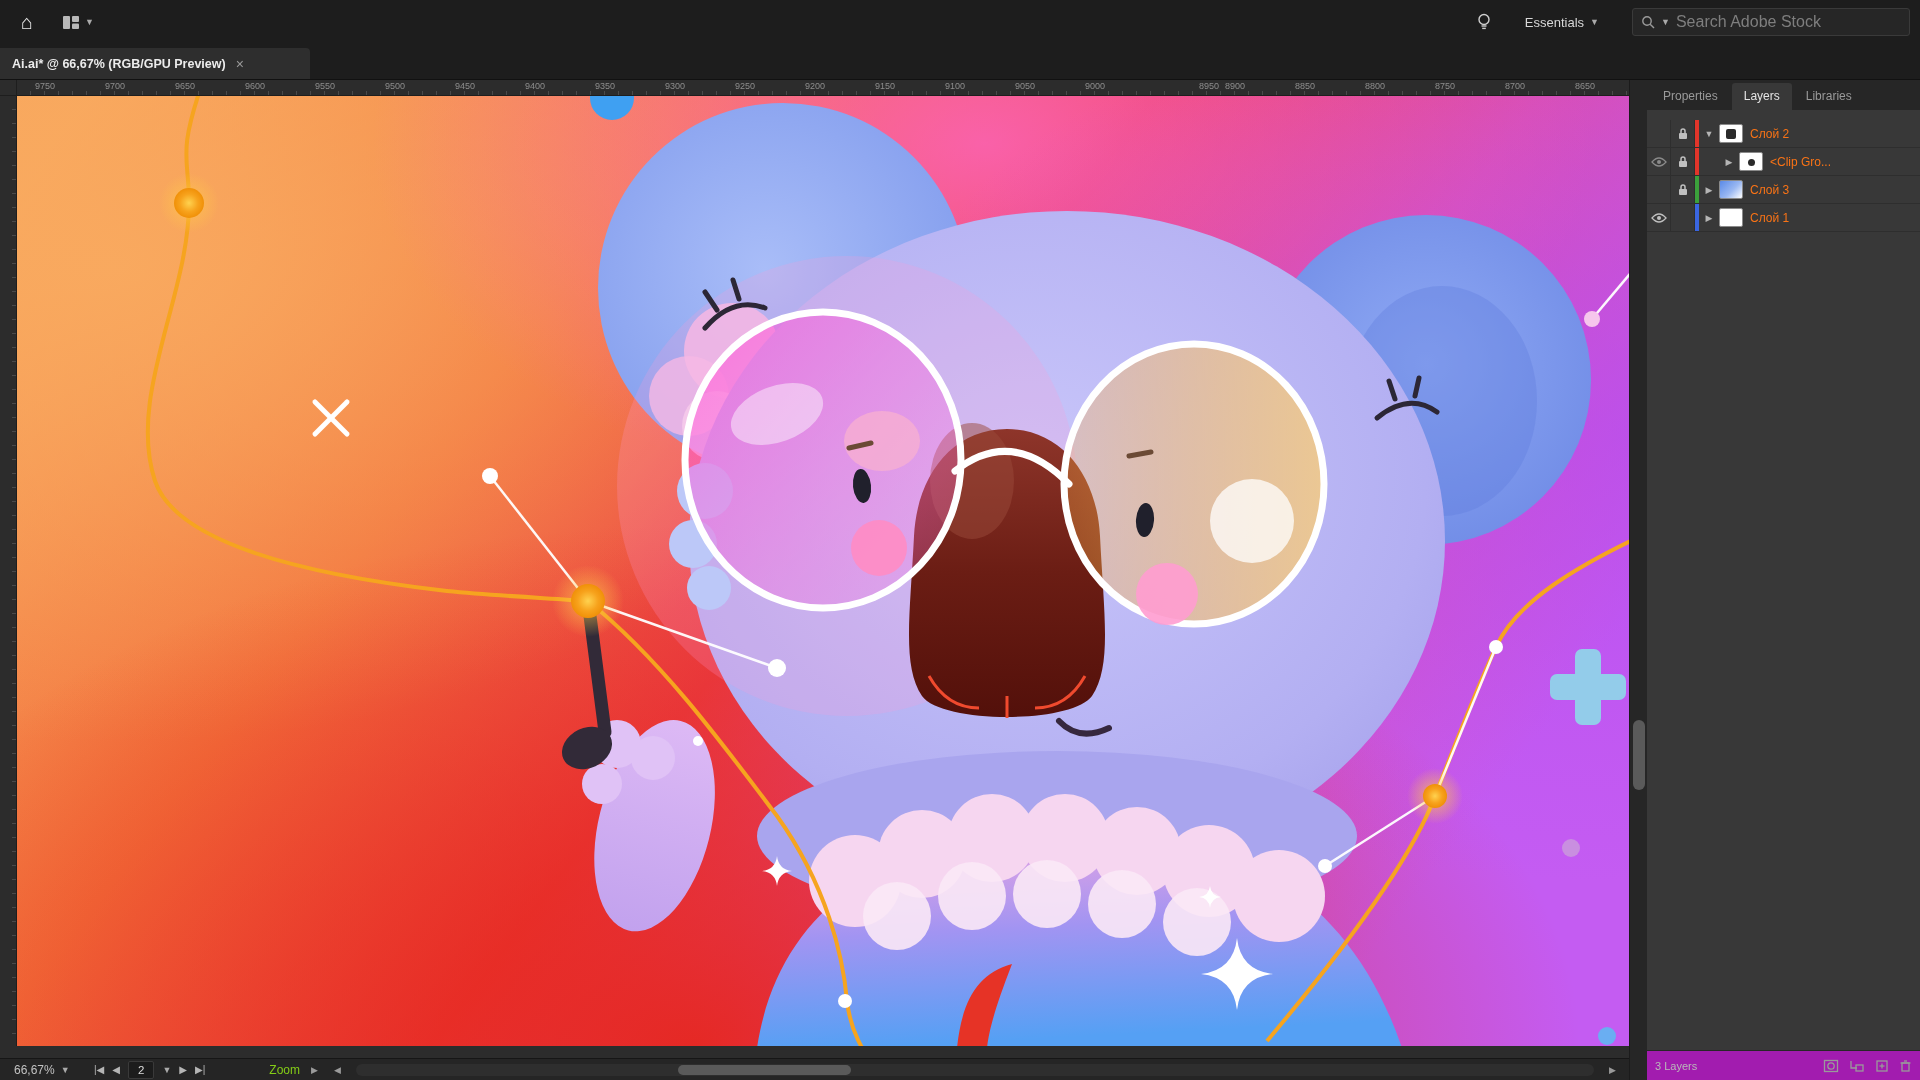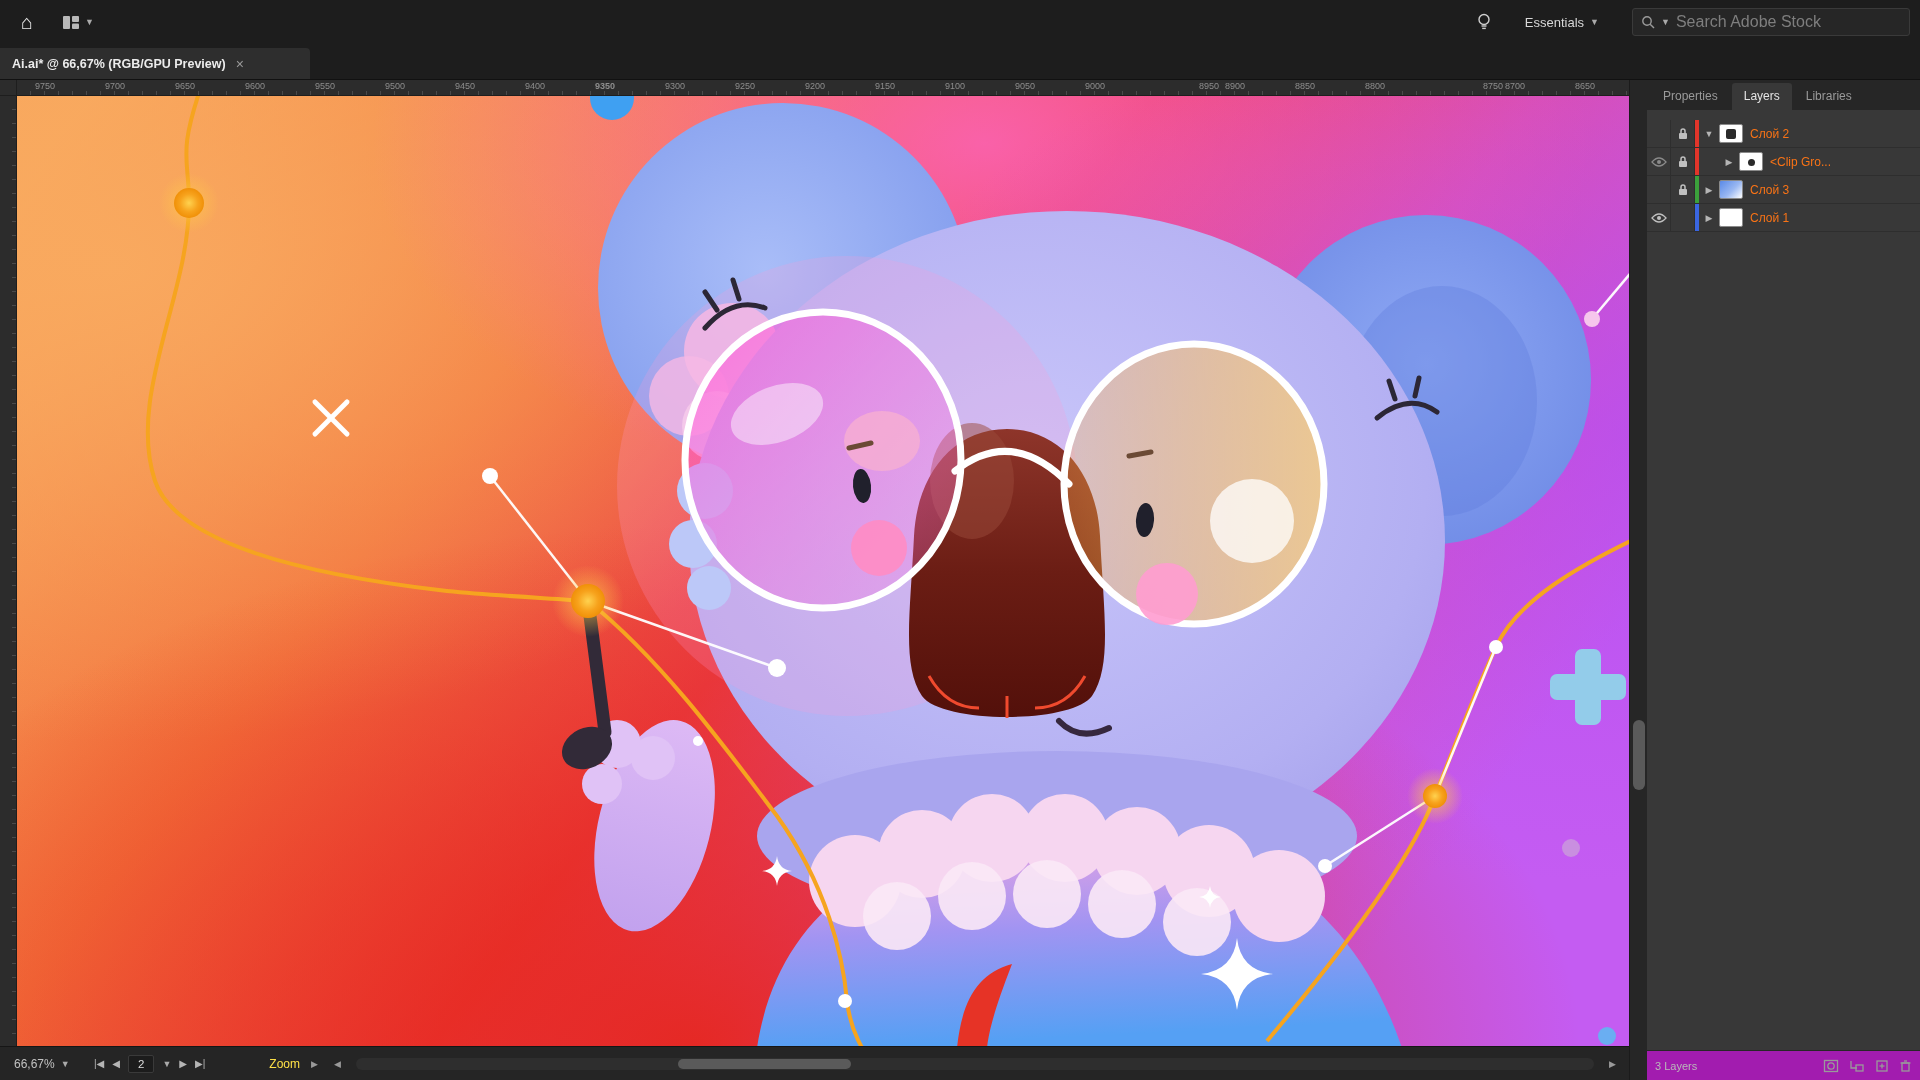--- a/index.html
+++ b/index.html
@@ -31,25 +31,25 @@
   .ruler-top{position:absolute;top:0;left:17px;right:0;height:16px;background:#2c2c2c;border-bottom:1px solid #1e1e1e;overflow:hidden;
     background-image:repeating-linear-gradient(to right,transparent 0 13px,#4a4a4a 13px 14px);background-size:14px 5px;background-position:0 11px;background-repeat:repeat-x}
   .ruler-label{position:absolute;top:1px;font-size:9px;color:#8d8d8d;letter-spacing:0}
   .ruler-left{position:absolute;top:16px;left:0;bottom:34px;width:17px;background:#2c2c2c;border-right:1px solid #1e1e1e;
     background-image:repeating-linear-gradient(to bottom,transparent 0 13px,#4a4a4a 13px 14px);background-size:5px 14px;background-position:12px 0;background-repeat:repeat-y}
   .ruler-corner{position:absolute;top:0;left:0;width:17px;height:16px;background:#2c2c2c;border-right:1px solid #1e1e1e;border-bottom:1px solid #1e1e1e}
   .artwork{position:absolute;top:16px;left:17px;right:0;bottom:34px;overflow:hidden}
   .artwork svg{display:block;width:100%;height:100%}
 
   
-  .statusbar{position:absolute;left:0;right:0;bottom:0;height:34px;background:#252525;border-top:1px solid #161616;display:flex;align-items:center;font-size:12px;color:#c2c2c2;padding:0 8px;gap:6px}
+  .statusbar{position:absolute;left:0;right:0;bottom:0;height:22px;background:#252525;border-top:1px solid #161616;display:flex;align-items:center;font-size:12px;color:#c2c2c2;padding:0 8px;gap:6px}
   .zoom-ctl{display:flex;align-items:center;gap:6px;padding:0 6px;min-width:70px}
   .ab-nav{display:flex;align-items:center;gap:8px;margin-left:10px;color:#b5b5b5;font-size:10px}
   .ab-num{background:#1c1c1c;border:1px solid #3a3a3a;padding:2px 9px;font-size:11.5px;color:#ddd;border-radius:2px}
-  .status-field{margin-left:58px;color:#fde047;font-size:12px}
+  .status-field{margin-left:58px;color:#84cc16;font-size:12px}
   .sb-arrow{color:#9a9a9a;font-size:9px;padding:0 5px}
   .hscroll{flex:1;height:12px;background:#2e2e2e;border-radius:6px;position:relative;margin:0 4px}
   .hthumb{position:absolute;top:1px;height:10px;left:26%;width:14%;background:#5a5a5a;border-radius:5px}
 
   
   .vscroll{position:absolute;top:80px;left:1629px;width:18px;bottom:0;background:#262626;border-left:1px solid #1b1b1b}
   .vthumb{position:absolute;left:3px;width:12px;top:640px;height:70px;background:#5a5a5a;border-radius:6px}
 
   
   .panel{position:absolute;top:80px;left:1647px;right:0;bottom:0;background:#383838}
@@ -119,33 +119,33 @@
   <div class="ruler-corner"></div>
   <div class="ruler-top">
       <span class="ruler-label" style="left: 18px;">9750</span>
       <span class="ruler-label" style="left: 88px;">9700</span>
       <span class="ruler-label" style="left: 158px;">9650</span>
       <span class="ruler-label" style="left: 228px;">9600</span>
       <span class="ruler-label" style="left: 298px;">9550</span>
       <span class="ruler-label" style="left: 368px;">9500</span>
       <span class="ruler-label" style="left: 438px;">9450</span>
       <span class="ruler-label" style="left: 508px;">9400</span>
-      <span class="ruler-label" style="left: 578px; font-weight: bold;">9350</span>
+      <span class="ruler-label" style="left: 578px;">9350</span>
       <span class="ruler-label" style="left: 648px;">9300</span>
       <span class="ruler-label" style="left: 718px;">9250</span>
       <span class="ruler-label" style="left: 788px;">9200</span>
       <span class="ruler-label" style="left: 858px;">9150</span>
       <span class="ruler-label" style="left: 928px;">9100</span>
       <span class="ruler-label" style="left: 998px;">9050</span>
       <span class="ruler-label" style="left: 1068px;">9000</span>
       <span class="ruler-label" style="left: 1182px;">8950</span>
       <span class="ruler-label" style="left: 1208px;">8900</span>
       <span class="ruler-label" style="left: 1278px;">8850</span>
       <span class="ruler-label" style="left: 1348px;">8800</span>
-      <span class="ruler-label" style="left: 1418px; margin-left: 48px;">8750</span>
+      <span class="ruler-label" style="left: 1418px;">8750</span>
       <span class="ruler-label" style="left: 1488px;">8700</span>
       <span class="ruler-label" style="left: 1558px;">8650</span>
     </div>
   <div class="ruler-left"></div>
 
   <div class="artwork">
     <svg viewBox="0 0 1612 950" preserveAspectRatio="none">
       <defs>
         <linearGradient id="bgG" x1="0" y1="0.1" x2="1" y2="0.55">
           <stop offset="0" stop-color="#f8a55c"></stop>

